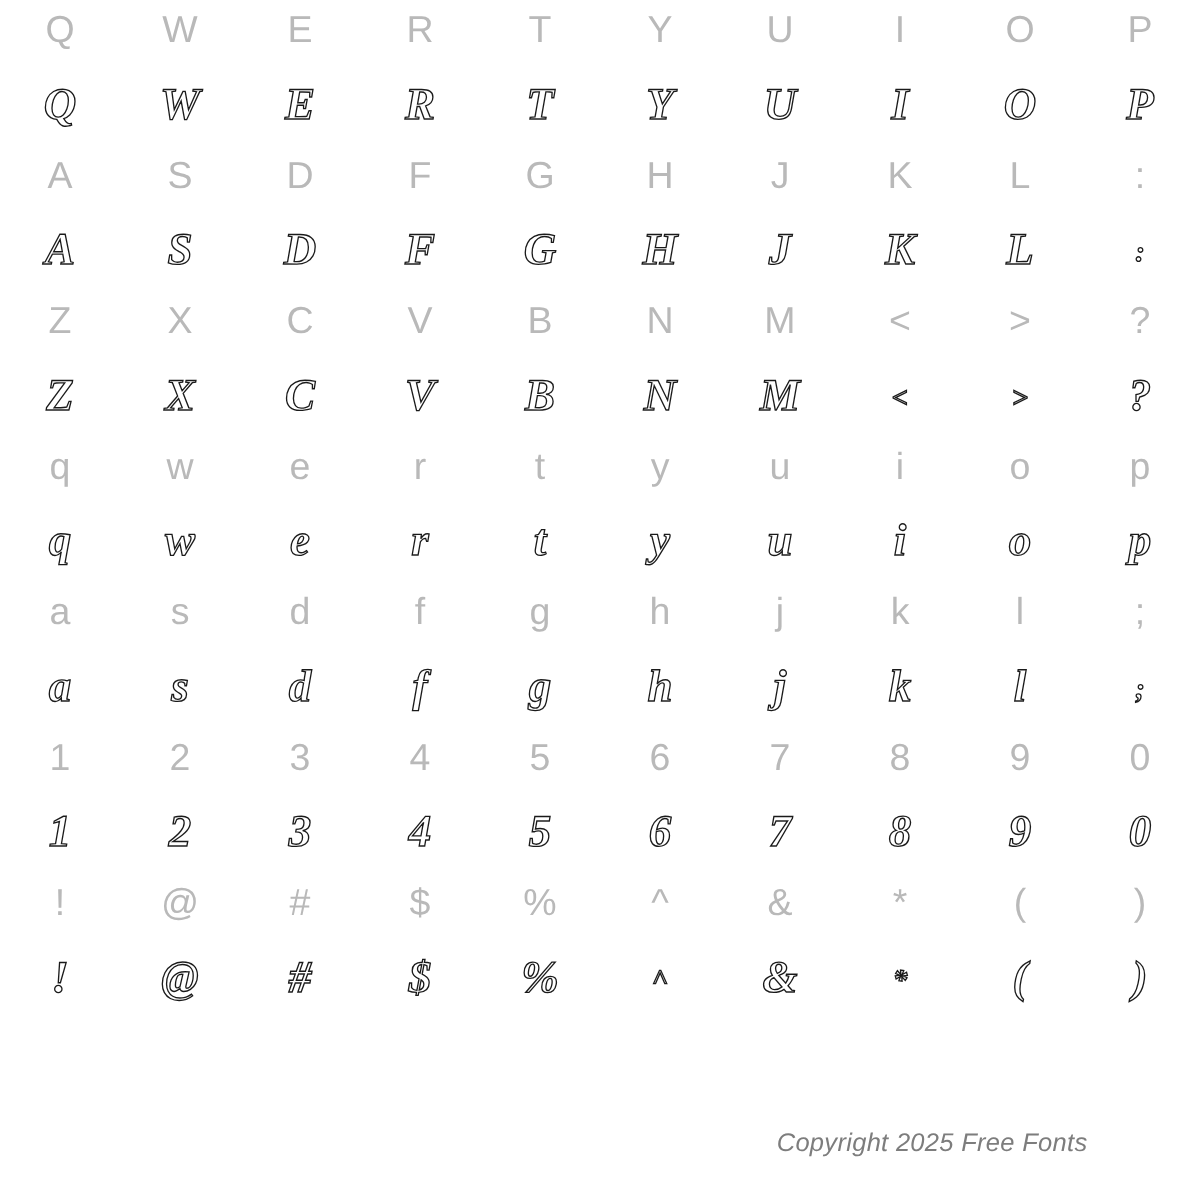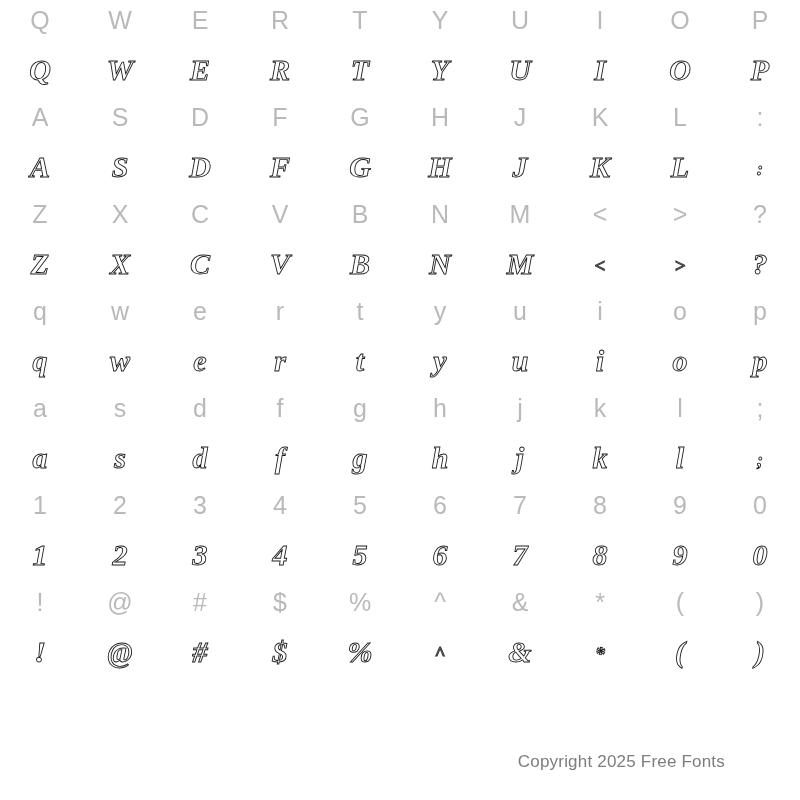--- a/index.html
+++ b/index.html
@@ -71,20 +71,21 @@
     padding-top: 24px;
   }
   .footer {
     position: absolute;
     right: 75px;
     bottom: 28px;
     font-family: "Liberation Sans", sans-serif;
     font-size: 17px;
     color: #7d7d7d;
     letter-spacing: 0.2px;
+    font-style: italic;
   }
 </style>
 </head>
 <body>
 
 <div id="sheet">
   <div class="grid" id="grid">
       <div class="row">
         <div class="cell">
           <span class="key">Q</span>

